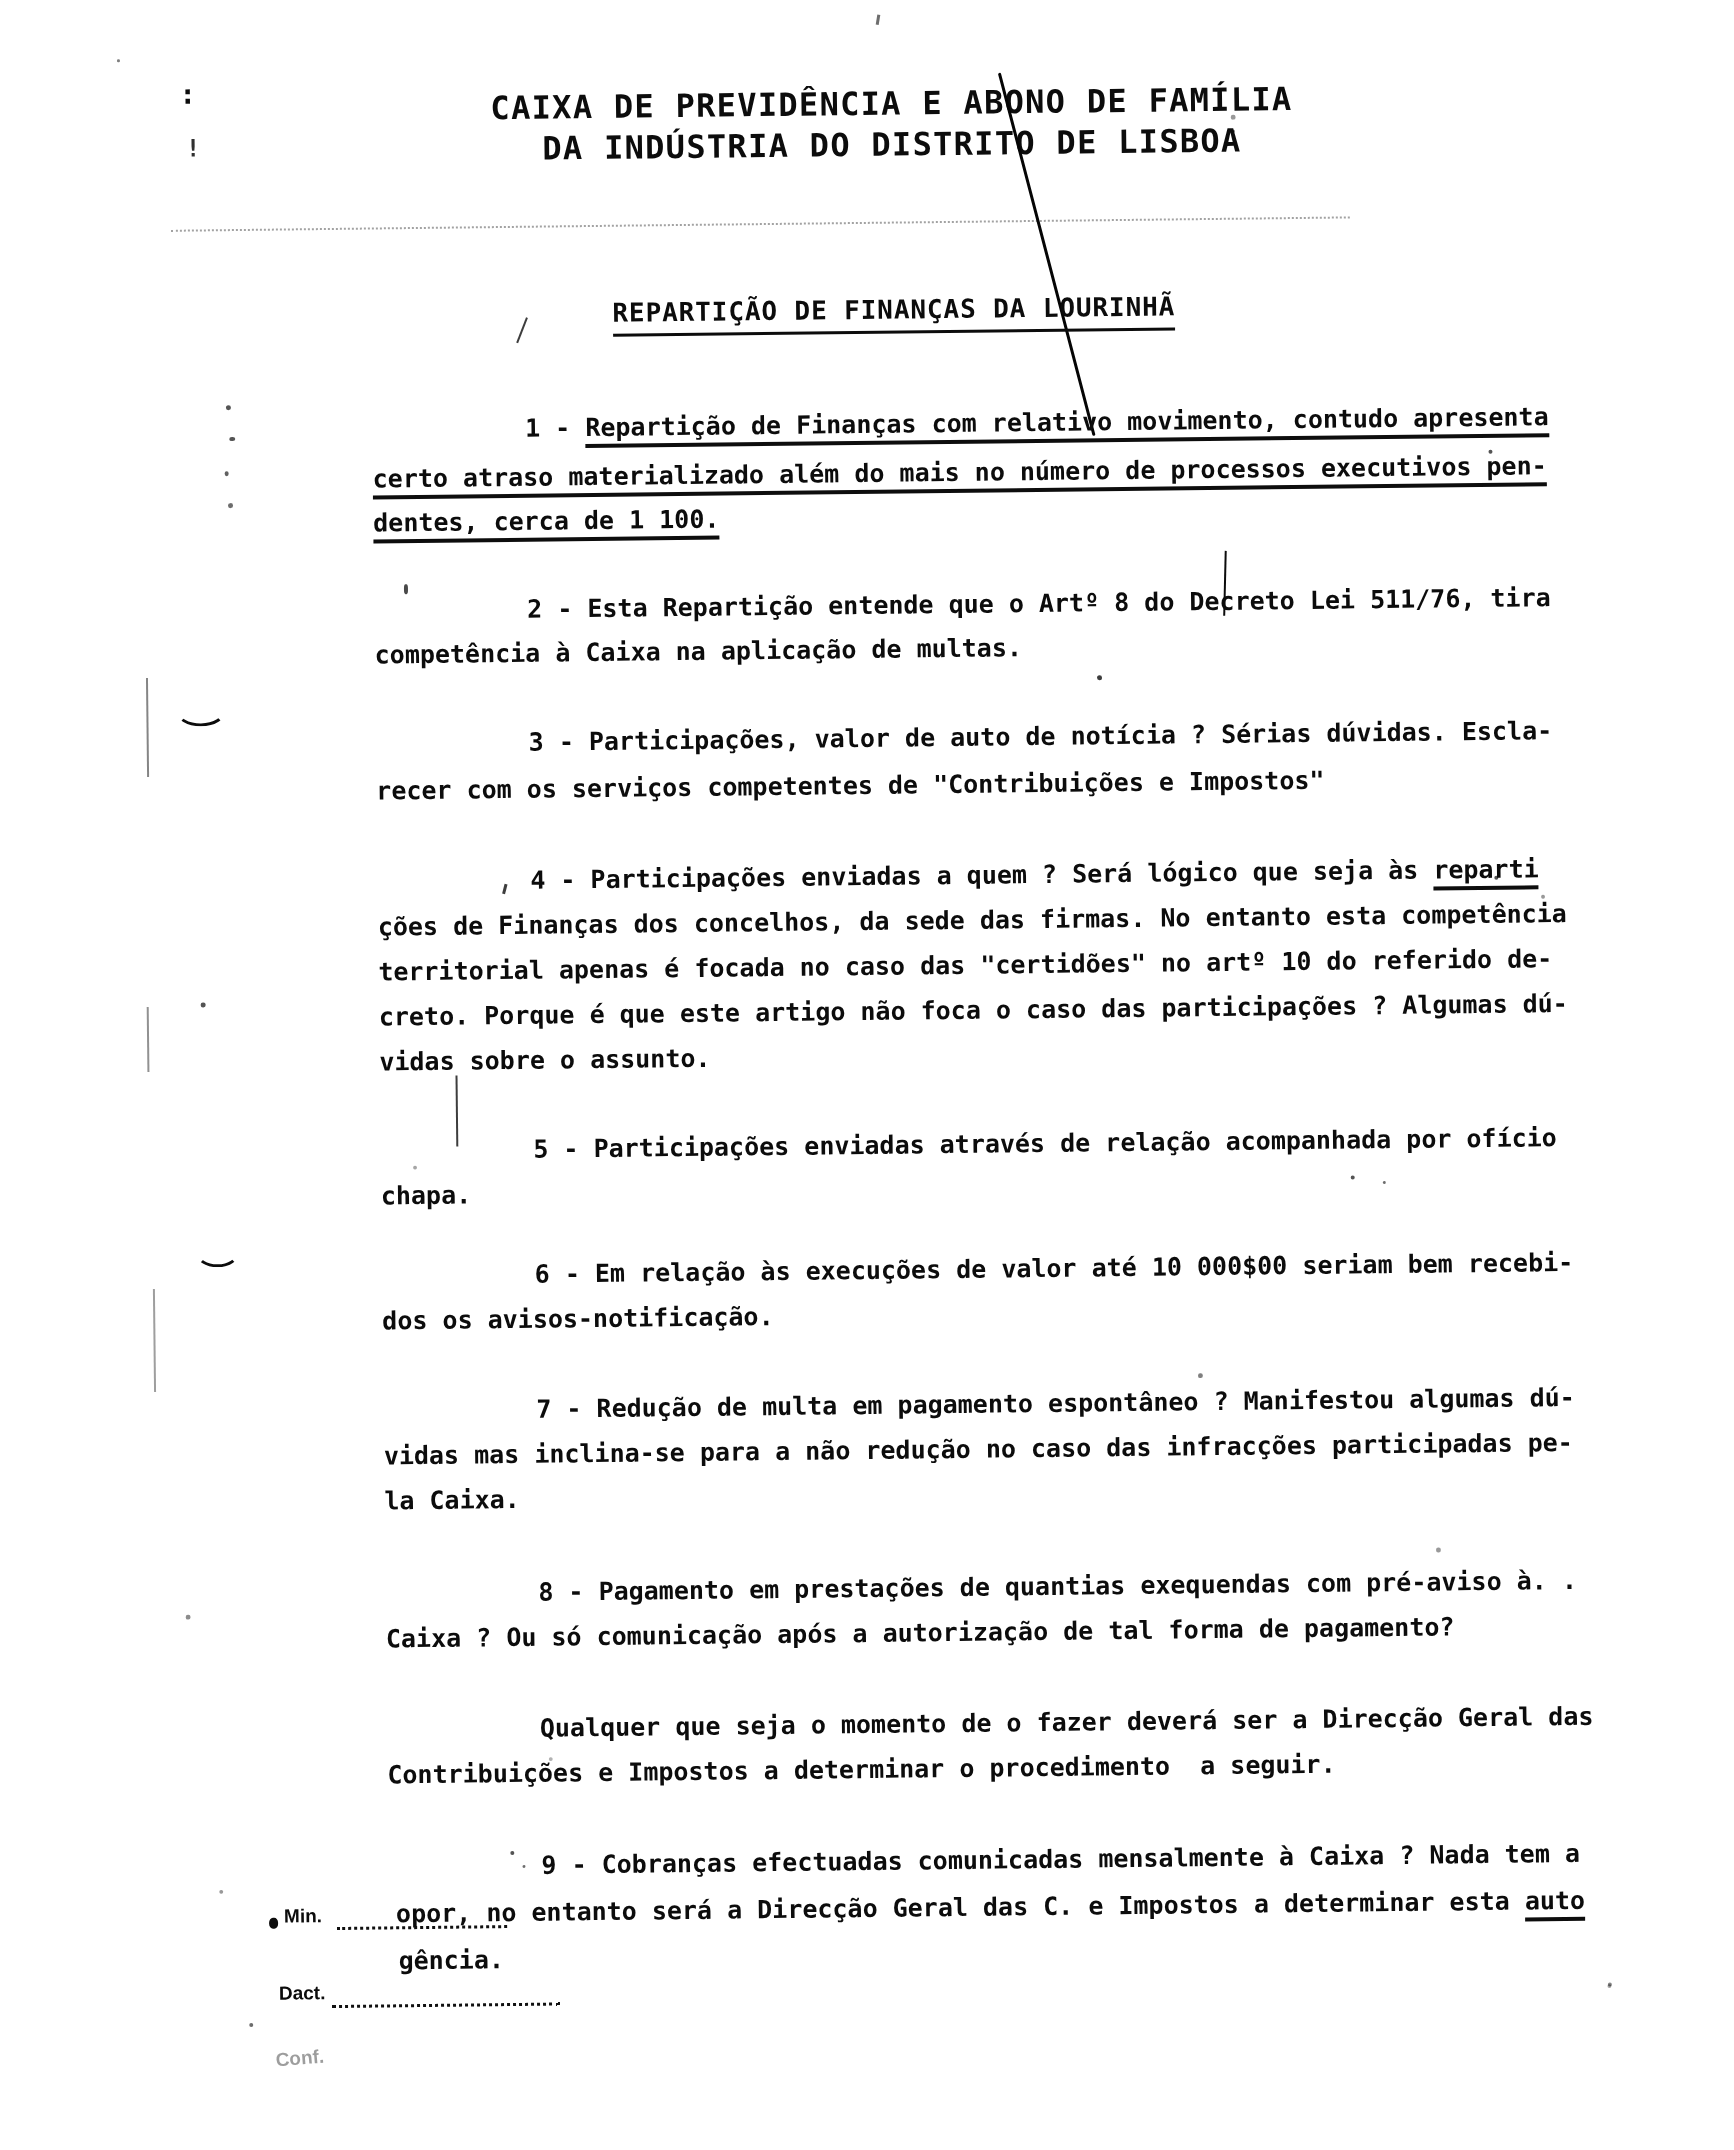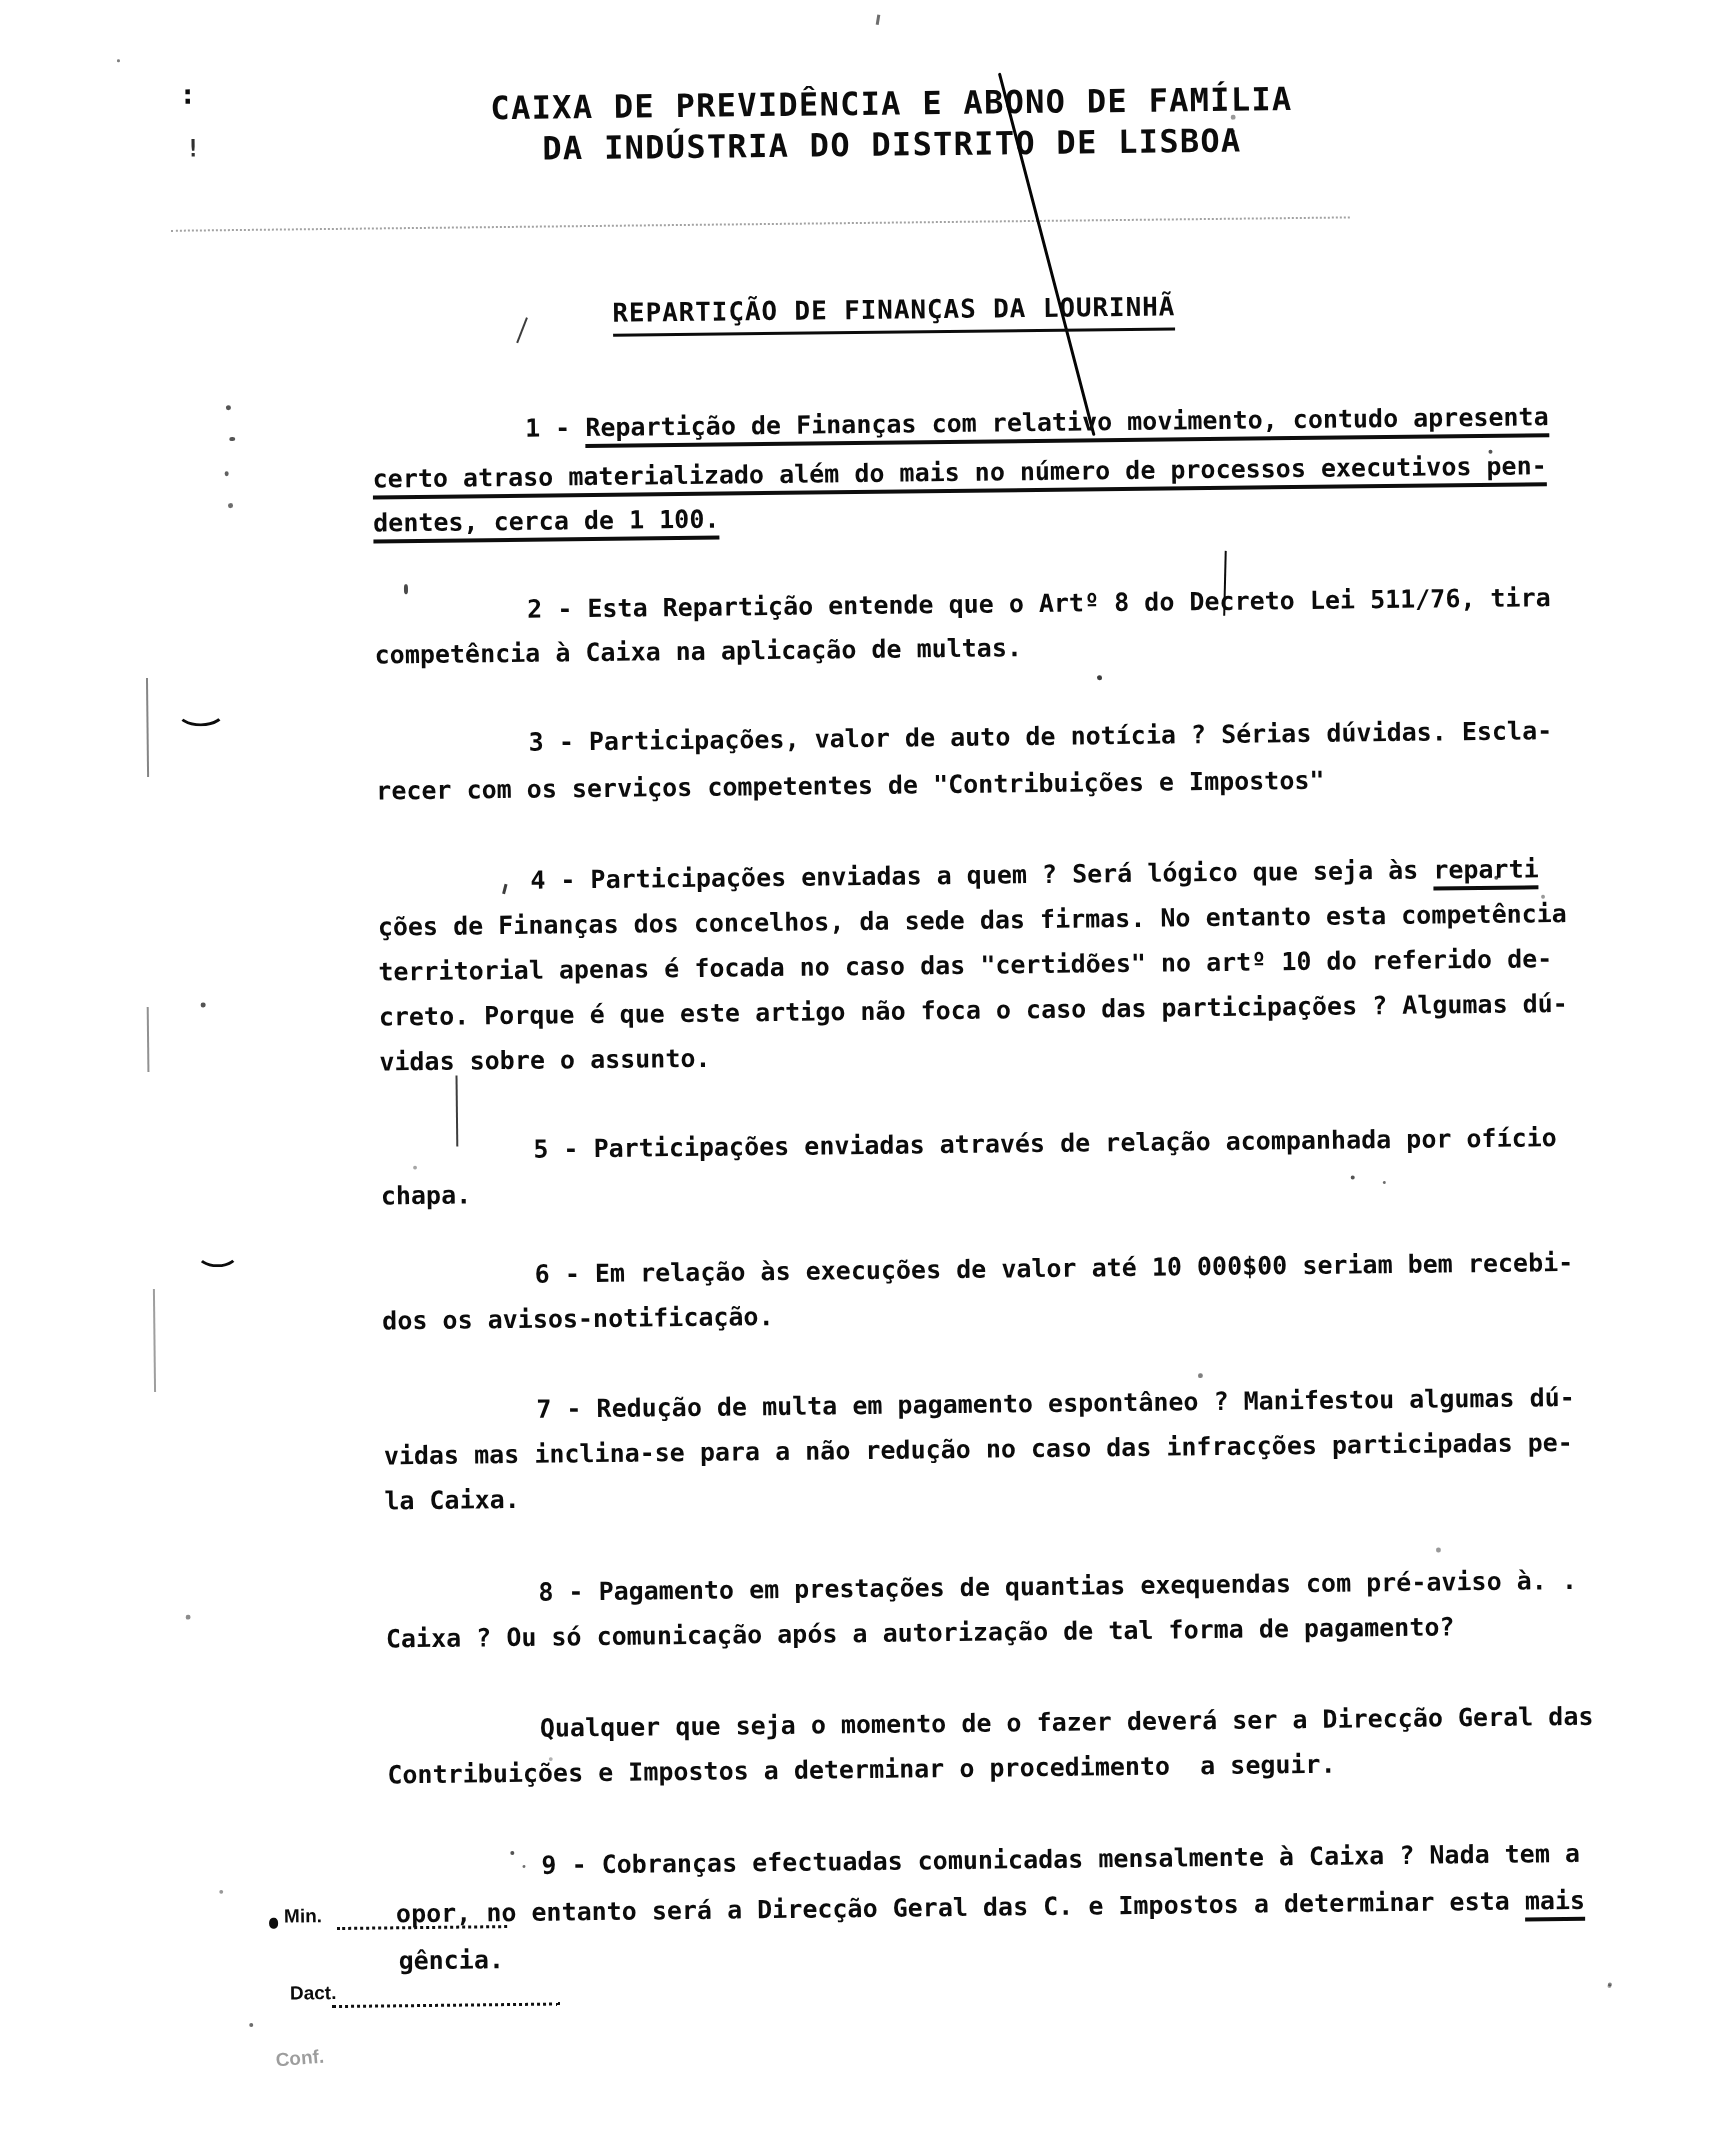--- a/index.html
+++ b/index.html
@@ -74,27 +74,27 @@
   <div class="line cont" style="top:1439px">vidas mas inclina-se para a não redução no caso das infracções participadas pe-</div>
   <div class="line cont" style="top:1484px">la Caixa.</div>
 
   <div class="line ind" style="top:1577px">8 - Pagamento em prestações de quantias exequendas com pré-aviso à. .</div>
   <div class="line cont" style="top:1622px">Caixa ? Ou só comunicação após a autorização de tal forma de pagamento?</div>
 
   <div class="line ind" style="top:1713px">Qualquer que seja o momento de o fazer deverá ser a Direcção Geral das</div>
   <div class="line cont" style="top:1758px">Contribuições e Impostos a determinar o procedimento  a seguir.</div>
 
   <div class="line ind" style="top:1850px">9 - Cobranças efectuadas comunicadas mensalmente à Caixa ? Nada tem a</div>
-  <div class="line" style="left:387px;top:1897px"><span>opor, no entanto será a Direcção Geral das C. e Impostos a determinar esta </span><span class="u">mais</span></div>
+  <div class="line" style="left:387px;top:1897px"><span>opor, no entanto será a Direcção Geral das C. e Impostos a determinar esta </span><span class="u">auto</span></div>
   <div class="line" style="left:389px;top:1944px">gência.</div>
 
   <div class="dot" style="left:260px;top:1912px;width:8.6px;height:11.2px;border-radius:45%"></div>
   <div class="mlabel" style="left:275px;top:1901px">Min.</div>
   <div class="dotline" style="left:328px;top:1897px;width:170px;height:25px"></div>
-  <div class="mlabel" style="left:280px;top:1978px">Dact.</div>
+  <div class="mlabel" style="left:269px;top:1978px">Dact.</div>
   <div class="dotline" style="left:322px;top:1973px;width:228px;height:27px"></div>
   <div class="mlabel" style="left:265px;top:2043px;opacity:.4;transform:rotate(-4deg)">Conf.</div>
 
   <div class="glyphmark" style="left:191px;top:74px">:</div>
   <div class="glyphmark" style="left:197px;top:129px;font-size:24px;opacity:.85">!</div>
   <div class="mark" style="left:530px;top:314px;width:2.2px;height:27px;transform:rotate(22deg);opacity:.8"></div>
   <div class="dot" style="left:234px;top:399px;width:5.2px;height:5.2px;opacity:.7"></div>
   <div class="dot" style="left:237px;top:431px;width:5.6px;height:4.3px;opacity:.7"></div>
   <div class="dot" style="left:232px;top:465px;width:4.3px;height:5.2px;opacity:.65"></div>
   <div class="dot" style="left:235px;top:497px;width:4.7px;height:4.7px;opacity:.6"></div>

